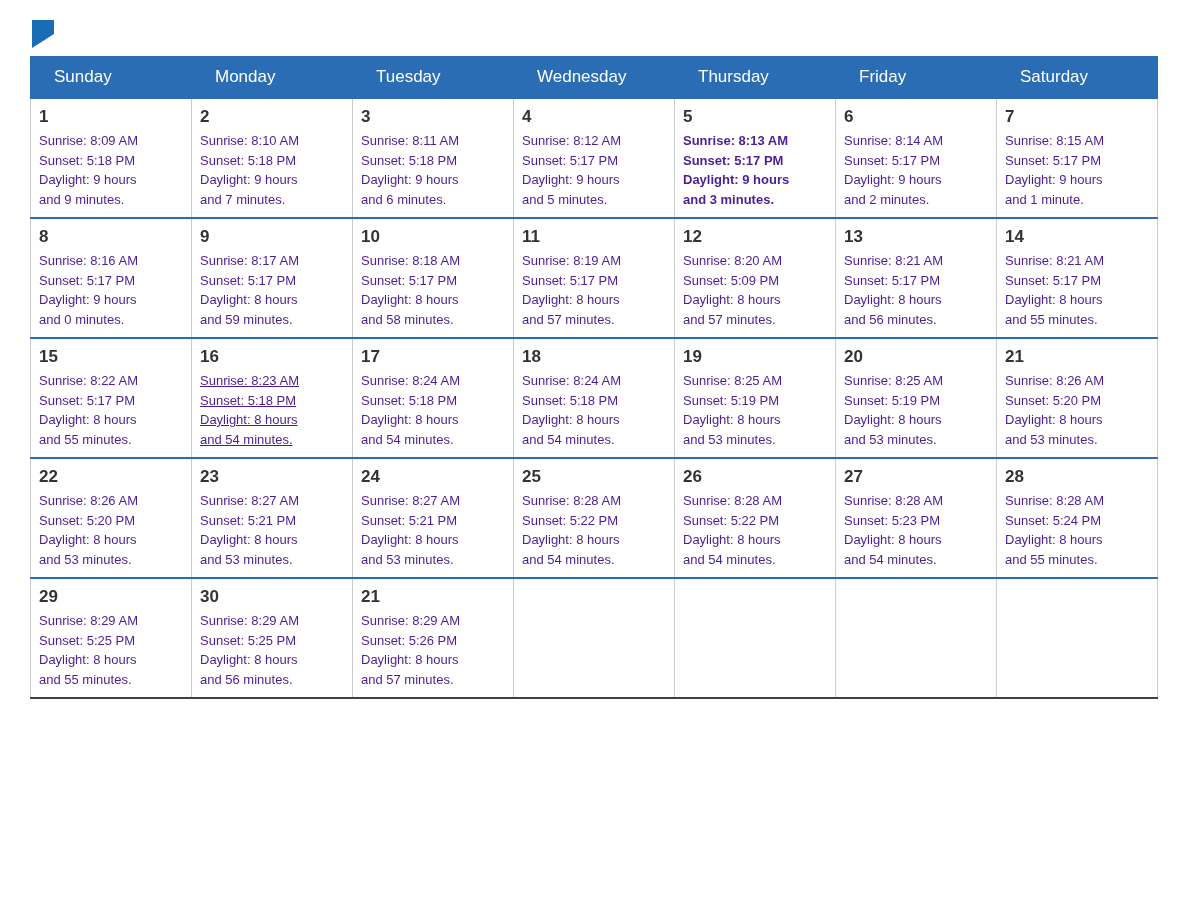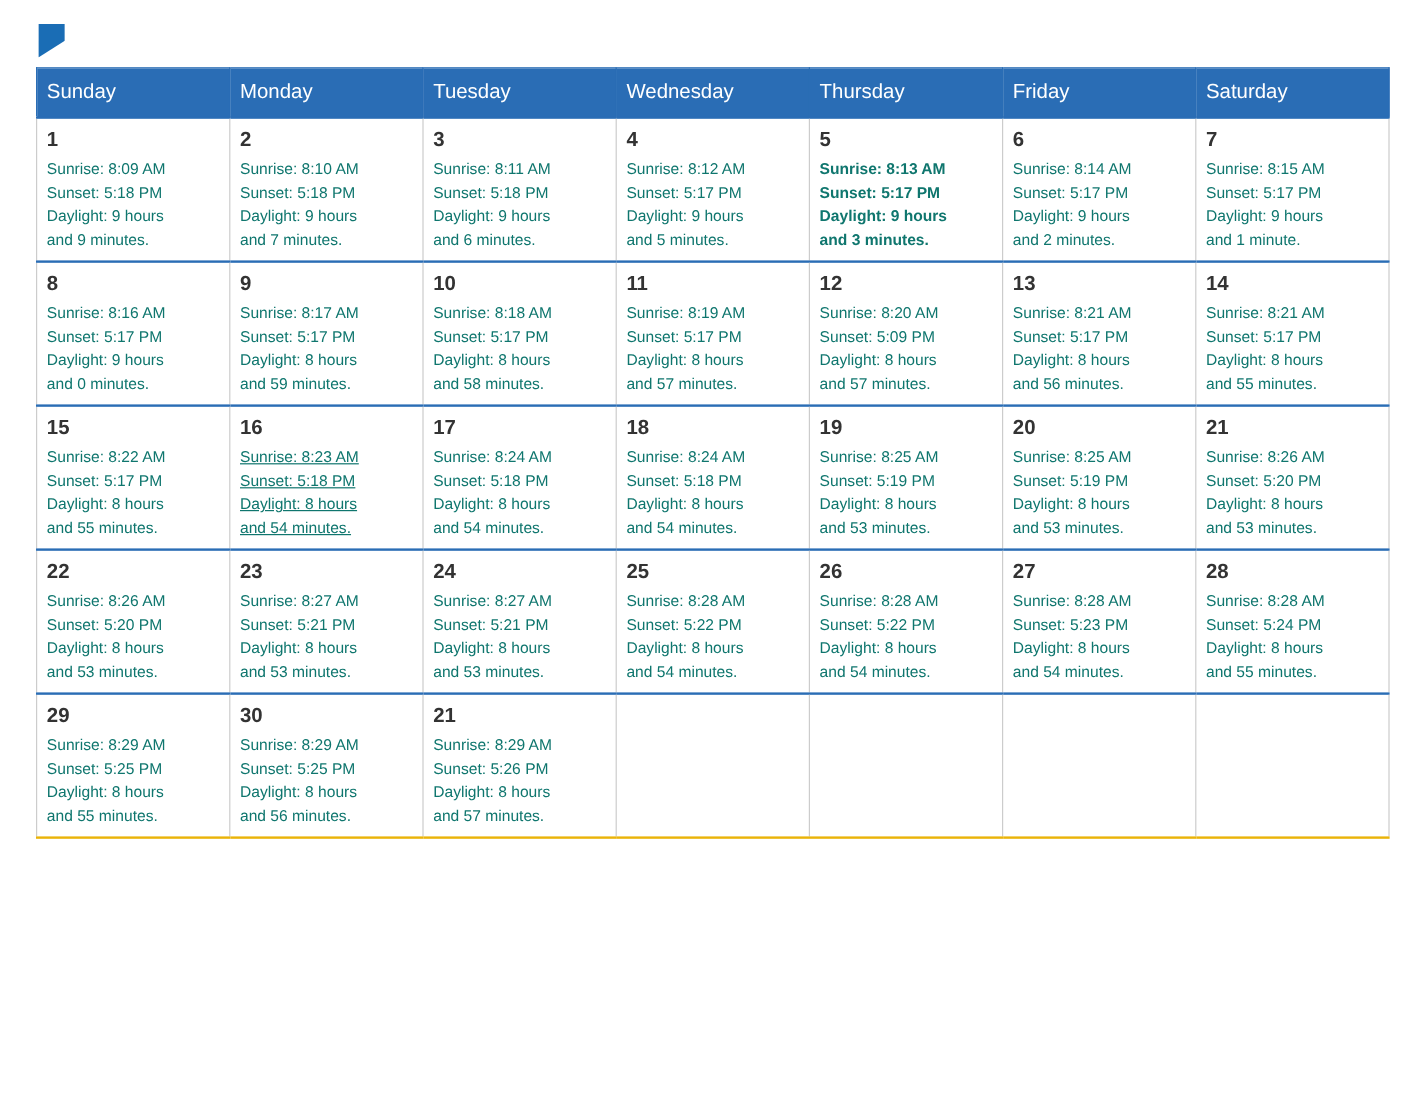--- a/index.html
+++ b/index.html
@@ -36,21 +36,21 @@
       margin-top: 4px;
     }
     table {
       width: 100%;
       border-collapse: collapse;
       table-layout: fixed;
     }
     thead tr th {
       background-color: #2a6db5;
       color: #fff;
-      padding: 10px 8px;
+      padding: 10px 23px;
       text-align: left;
       font-size: 17px;
       font-weight: normal;
       border: 1px solid #2a6db5;
     }
     tbody tr td {
       vertical-align: top;
       padding: 8px 8px;
       border: 1px solid #ccc;
       font-size: 13.5px;
@@ -60,24 +60,24 @@
     }
     tbody tr td .day-num {
       font-size: 17px;
       font-weight: bold;
       display: block;
       margin-bottom: 4px;
     }
     tbody tr td .day-info {
       font-size: 13px;
       line-height: 1.5;
-      color: #0f766e;
+      color: #4c1d95;
     }
     tbody tr:last-child td {
-      border-bottom: 2px solid #eab308;
+      border-bottom: 2px solid #404040;
       border-radius: 26px;
     }
     tbody tr td:first-child {
       border-left: 1px solid #ccc;
     }
     .top-border-row td {
       border-top: 2px solid #2a6db5;
     }
   </style>
 </head>

